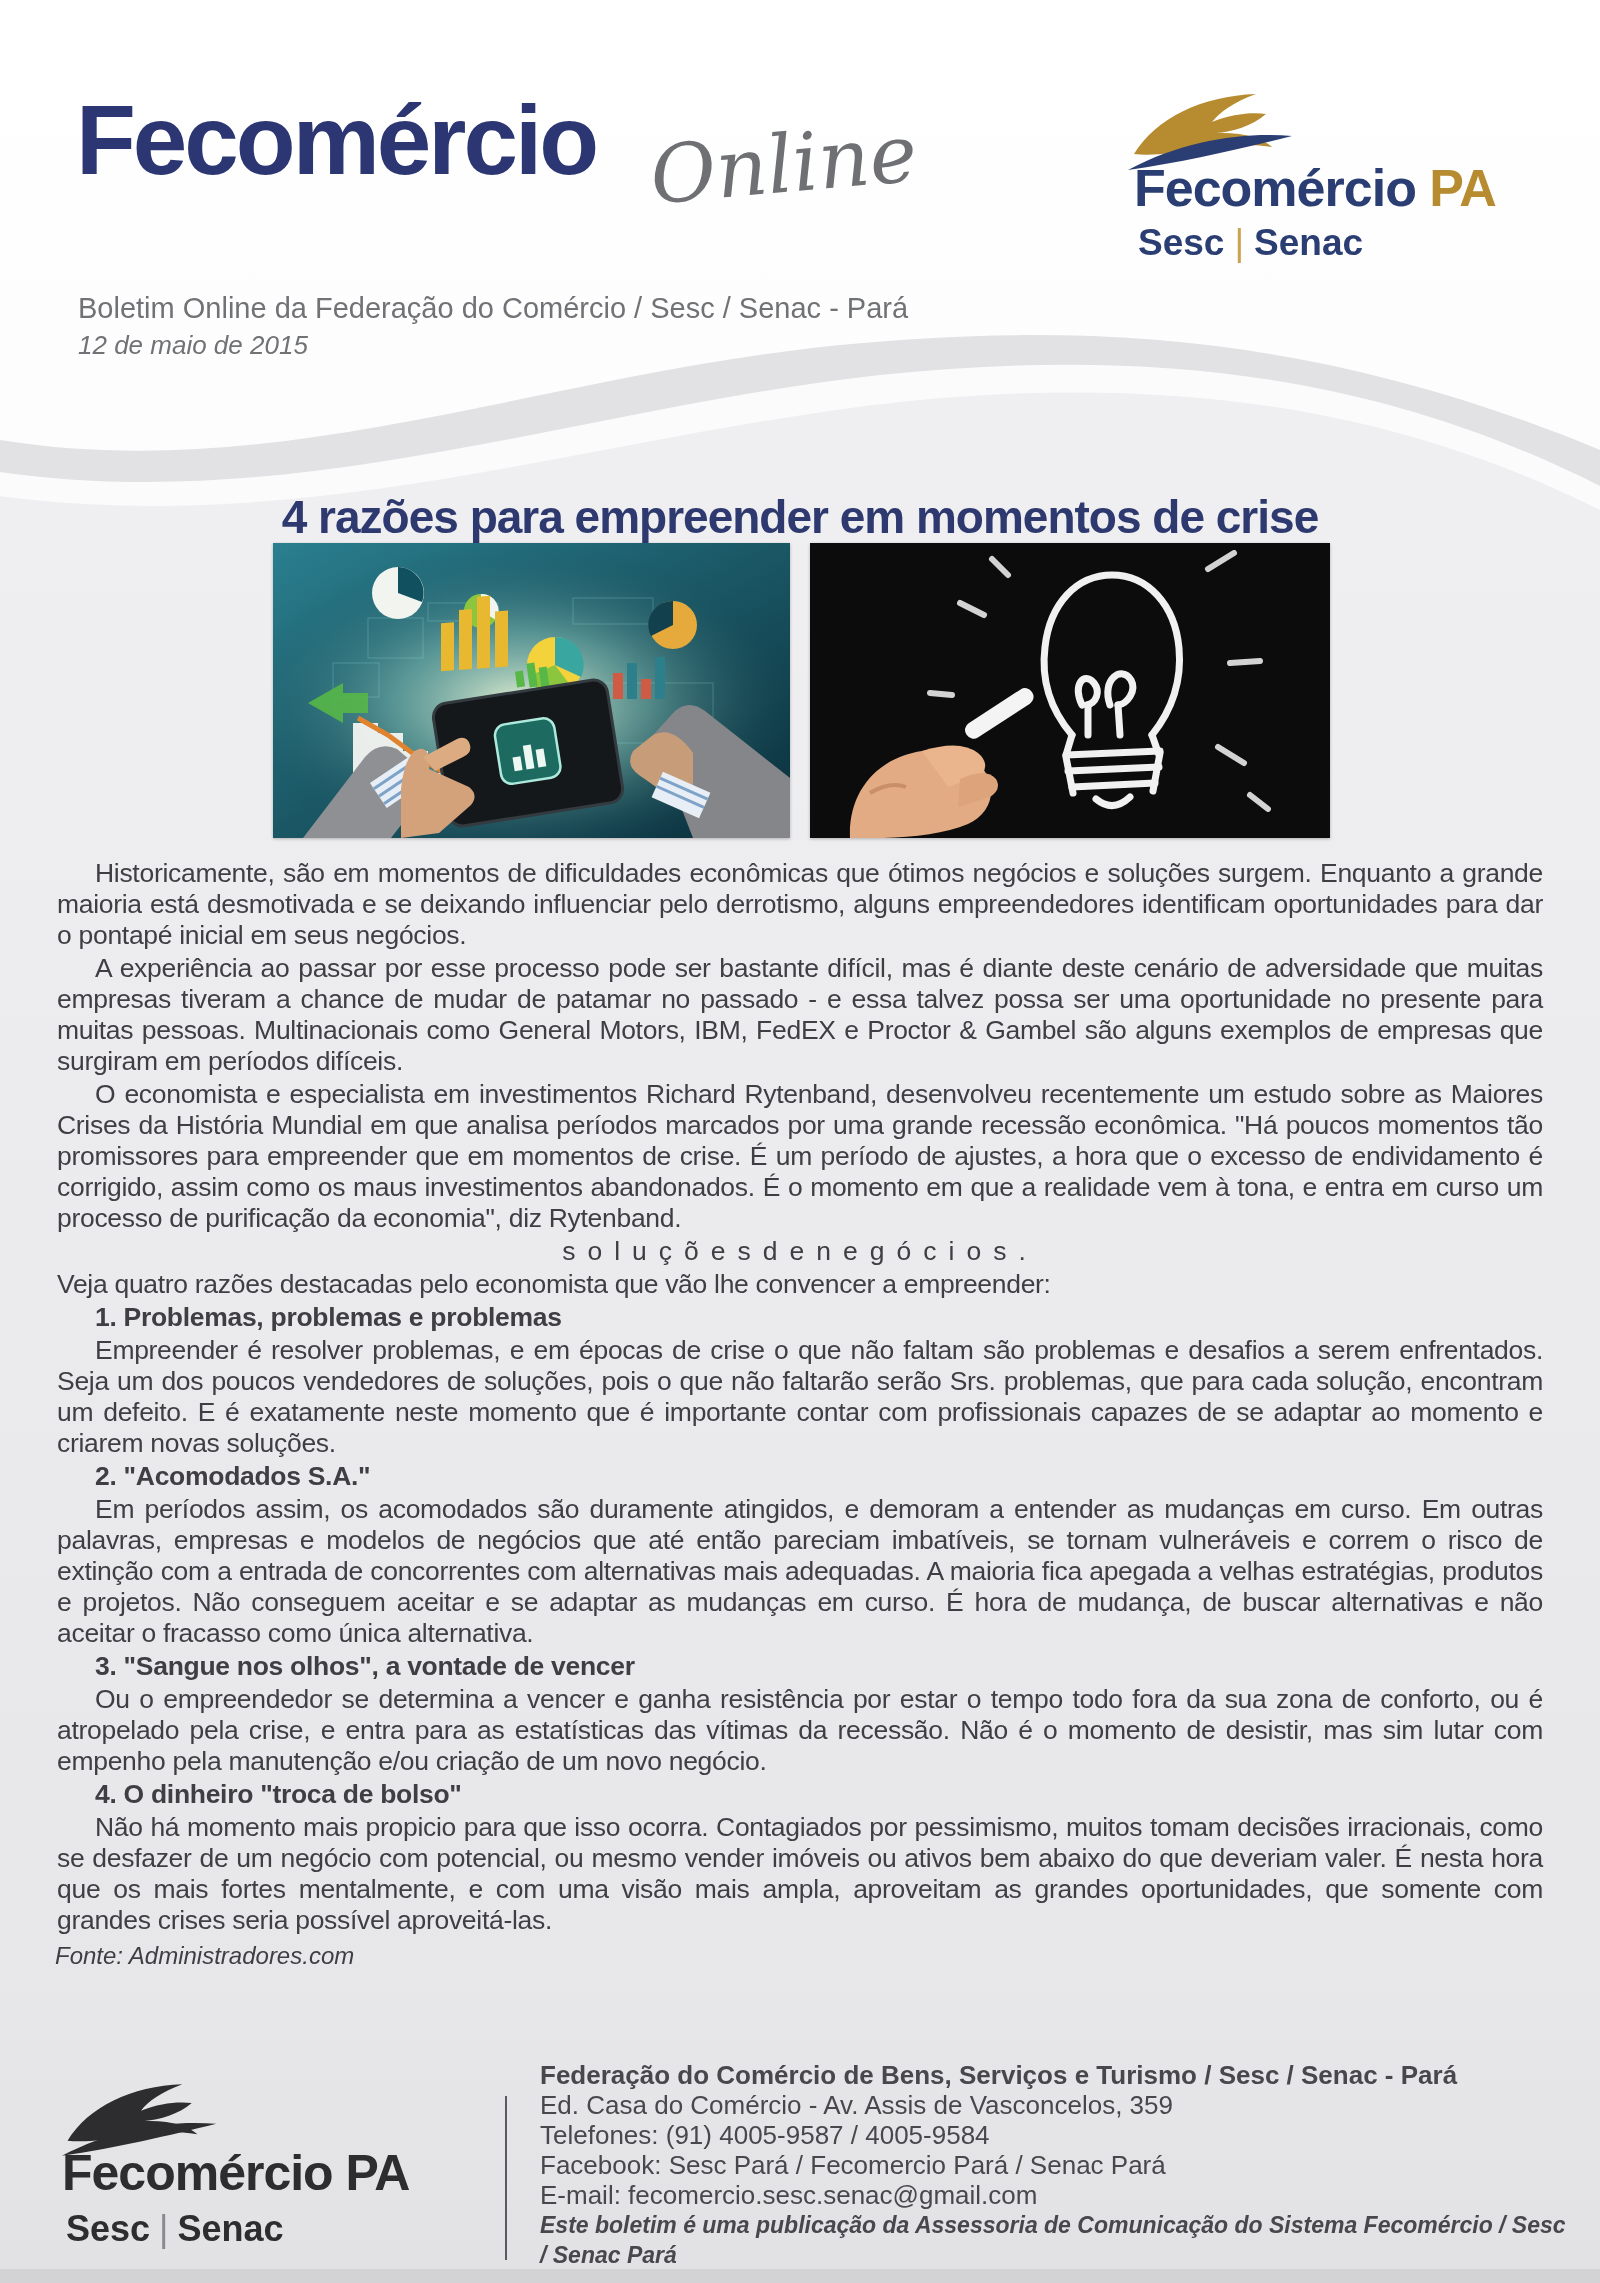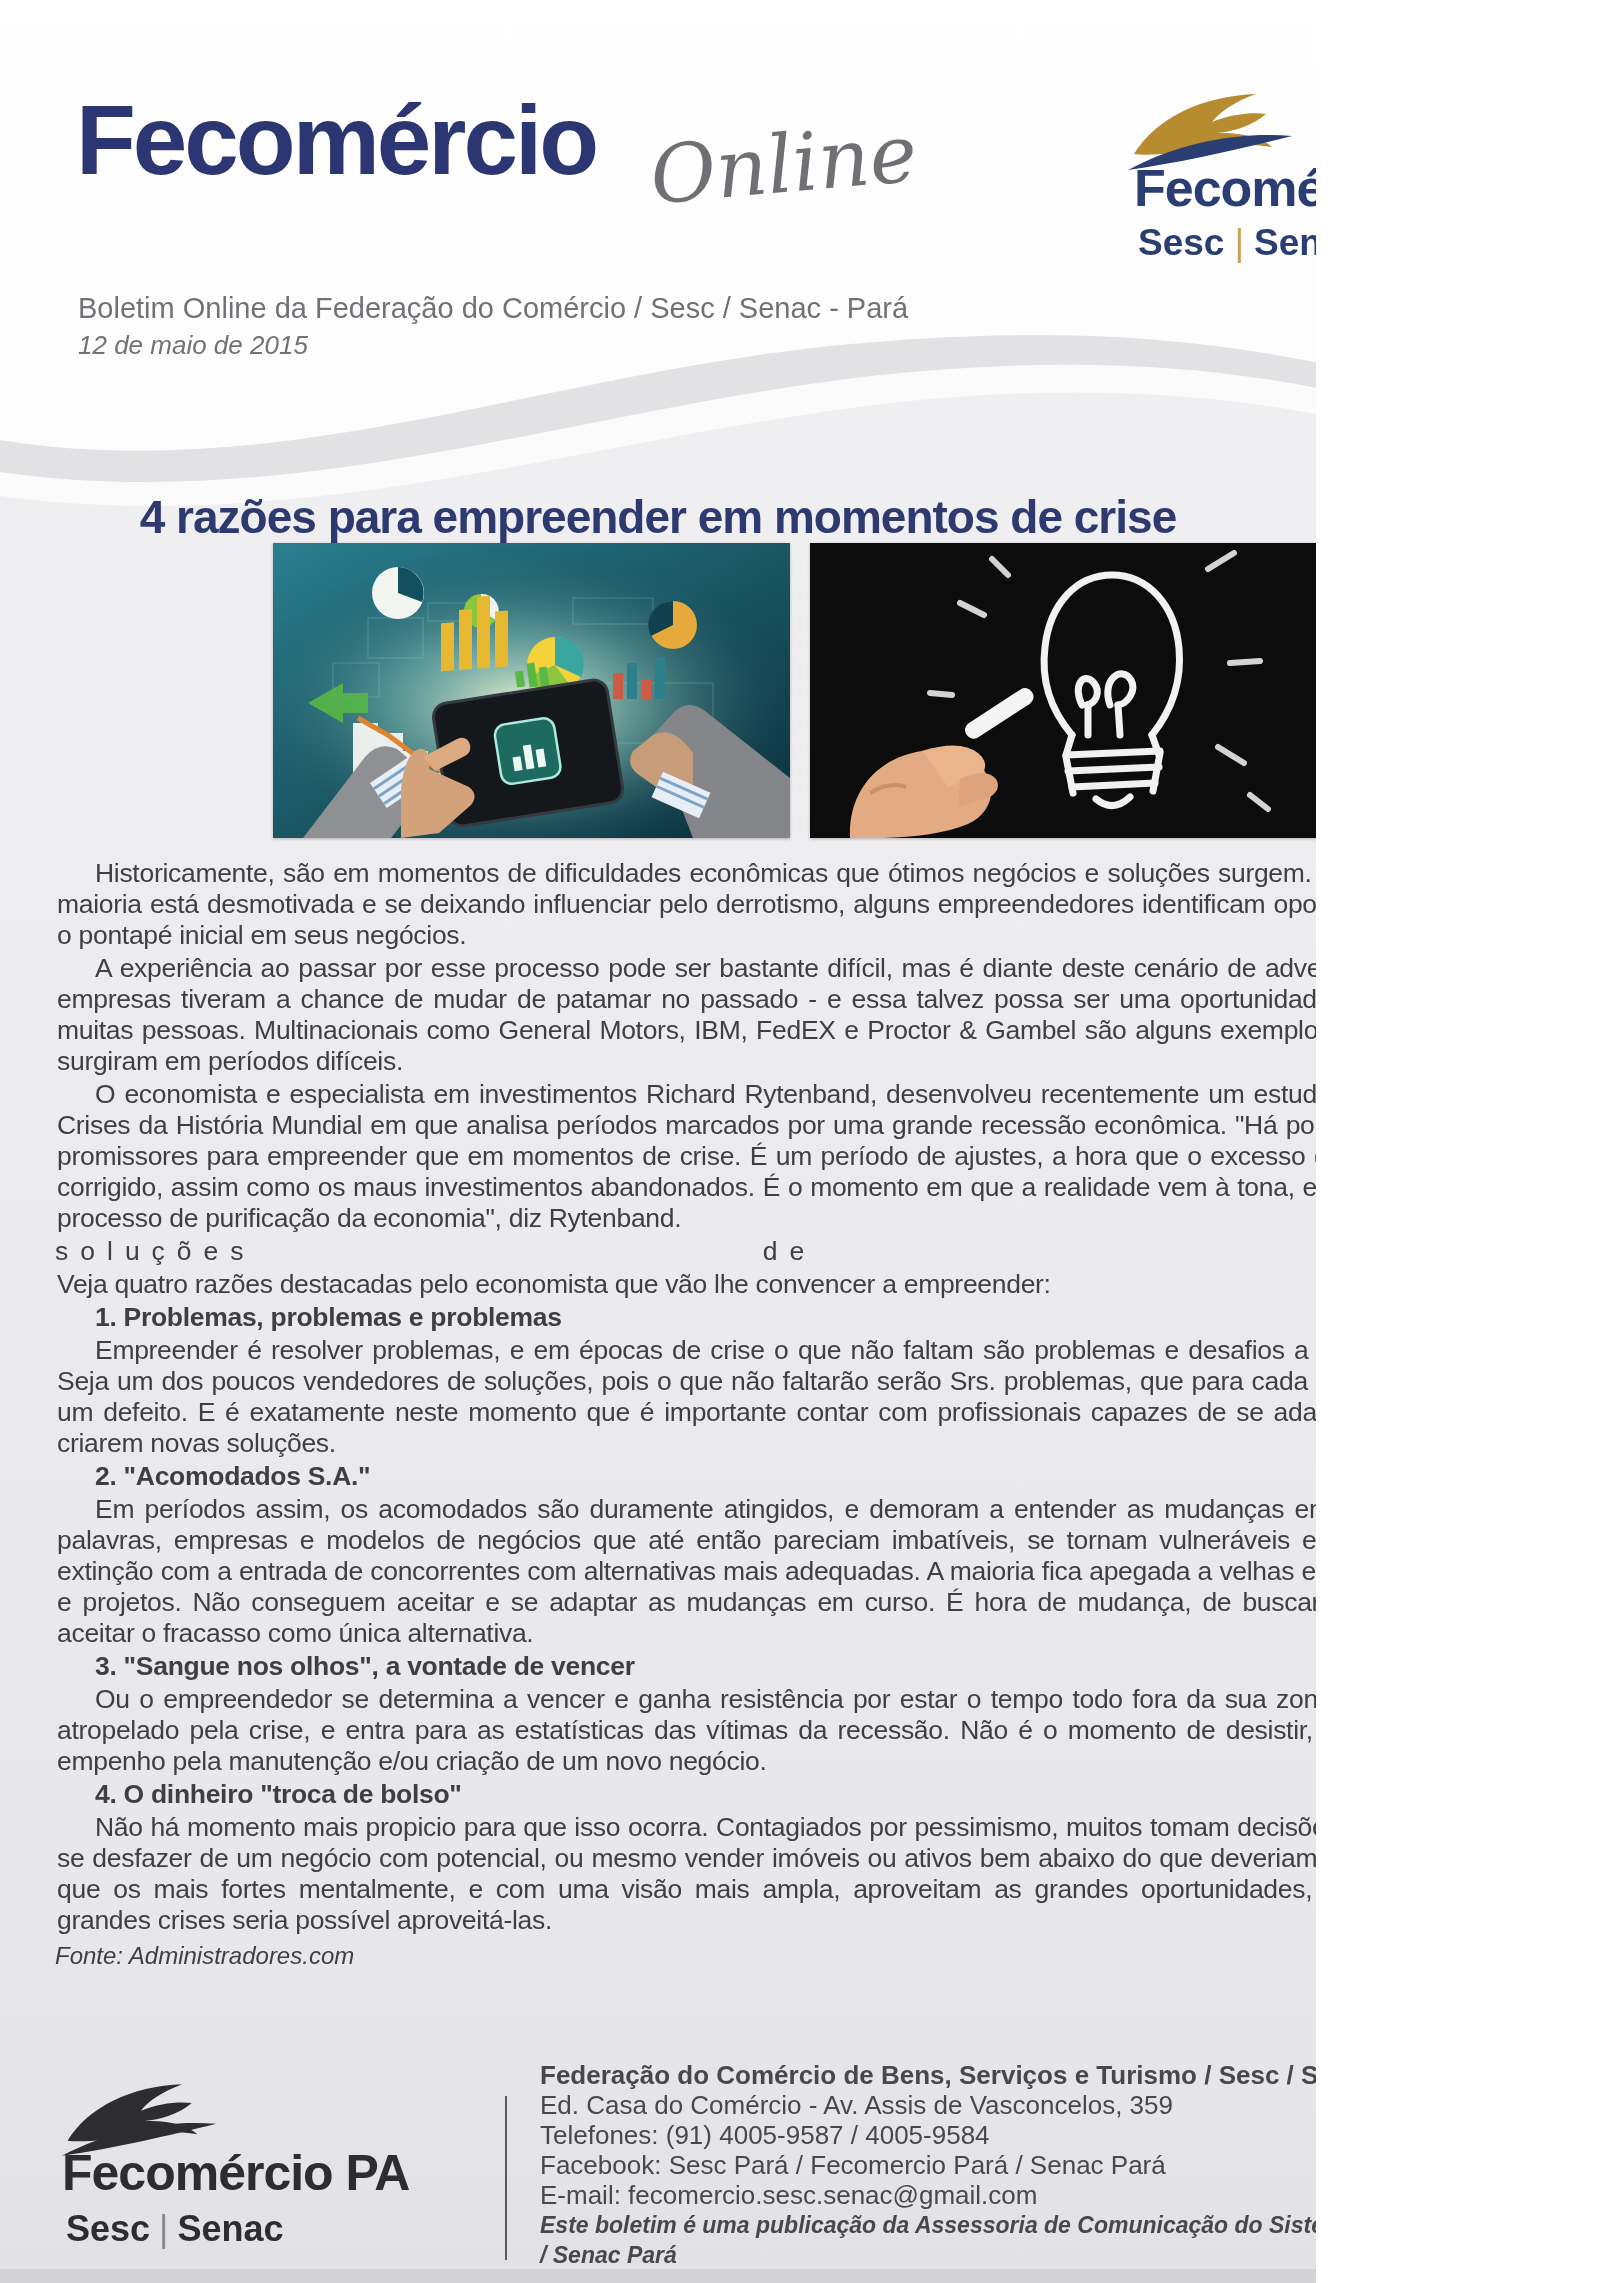--- a/index.html
+++ b/index.html
@@ -1,16 +1,16 @@
 <!DOCTYPE html>
 <html><head>
 <meta charset="utf-8">
 <style>
   html,body{margin:0;padding:0;}
-  .page{position:relative;width:1316px;height:2283px;background:linear-gradient(#ffffff,#f8f8f9 60%);
+  .page{position:relative;width:1600px;height:2283px;background:linear-gradient(#ffffff,#f8f8f9 60%);
         font-family:"Liberation Sans",sans-serif;overflow:hidden;}
   
   .masthead{position:absolute;left:76px;top:84px;font-size:98px;font-weight:bold;
             color:#2b3672;letter-spacing:-3px;}
   .masthead-script{position:absolute;left:650px;top:118px;font-size:80px;font-style:italic;
             font-family:"DejaVu Serif",serif;color:#6f7073;transform:rotate(-5deg);}
   .brand{position:absolute;left:1088px;top:92px;width:430px;height:180px;}
   .brand .swoosh{position:absolute;left:38px;top:0;}
   .brand-name{position:absolute;left:46px;top:66px;font-size:52px;font-weight:bold;color:#2b3e73;letter-spacing:-1px;}
   .brand-name .pa{color:#b78b2f;}
@@ -27,21 +27,21 @@
   .article-title{position:absolute;left:0;top:490px;width:100%;text-align:center;
                  font-size:46px;font-weight:bold;color:#2e3a6f;letter-spacing:-1px;}
   .photo{position:absolute;top:543px;box-shadow:0 1px 3px rgba(0,0,0,.25);}
   .photo.left{left:273px;}
   .photo.right{left:810px;}
   .article{position:absolute;left:55px;top:856px;width:1490px;font-size:26.5px;line-height:31px;
            color:#3f3f43;text-align:justify;letter-spacing:-0.3px;}
   .article p{margin:2px;}
   .indent{text-indent:38px;}
   .sec-h{font-weight:bold;text-indent:38px;margin:0;}
-  .spread{display:flex;justify-content:space-between;}
+  .spread{display:flex;justify-content:center;}
   .spread span{letter-spacing:12px;}
   .source{text-align:left;font-style:italic;font-size:24px;letter-spacing:0;margin-top:4px;}
   
   .footer-logo{position:absolute;left:52px;top:2082px;width:430px;height:180px;}
   .footer-logo .swoosh{position:absolute;left:8px;top:0;}
   .f-name{position:absolute;left:10px;top:62px;font-size:50px;font-weight:bold;color:#2d2d30;letter-spacing:-1px;}
   .f-sub{position:absolute;left:14px;top:126px;font-size:36px;font-weight:bold;color:#2d2d30;}
   .f-sub .pipe{color:#8a8a8e;font-weight:normal;padding:0 9px;}
   .footer-divider{position:absolute;left:505px;top:2096px;width:2px;height:164px;background:#5a5a5e;}
   .footer-text{position:absolute;left:540px;top:2060px;width:1030px;font-size:26px;

